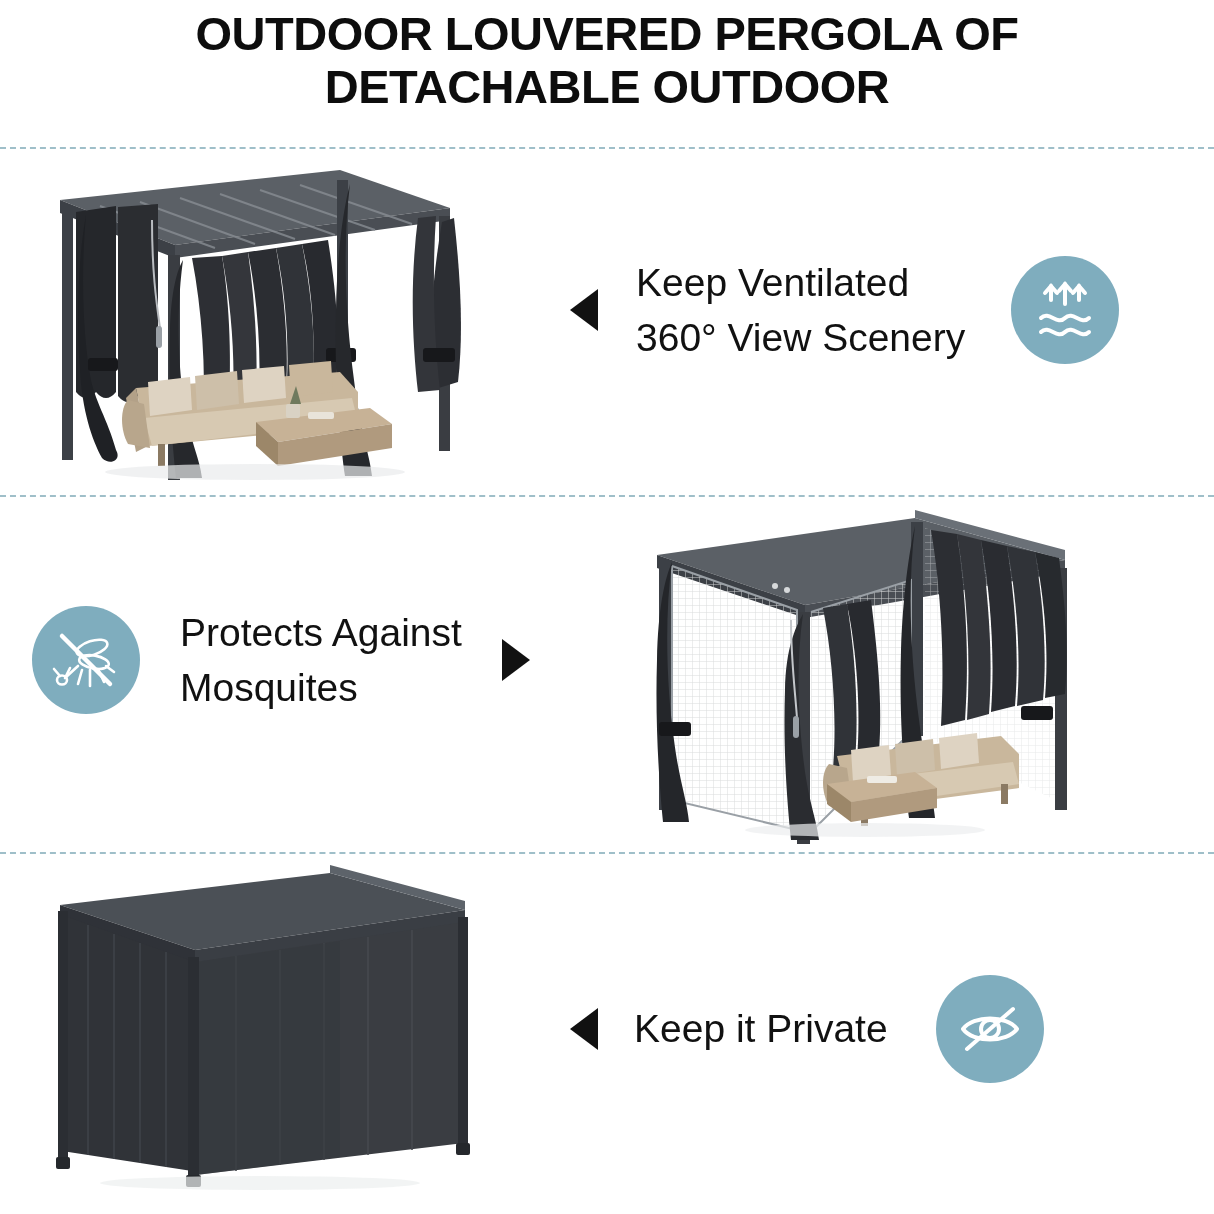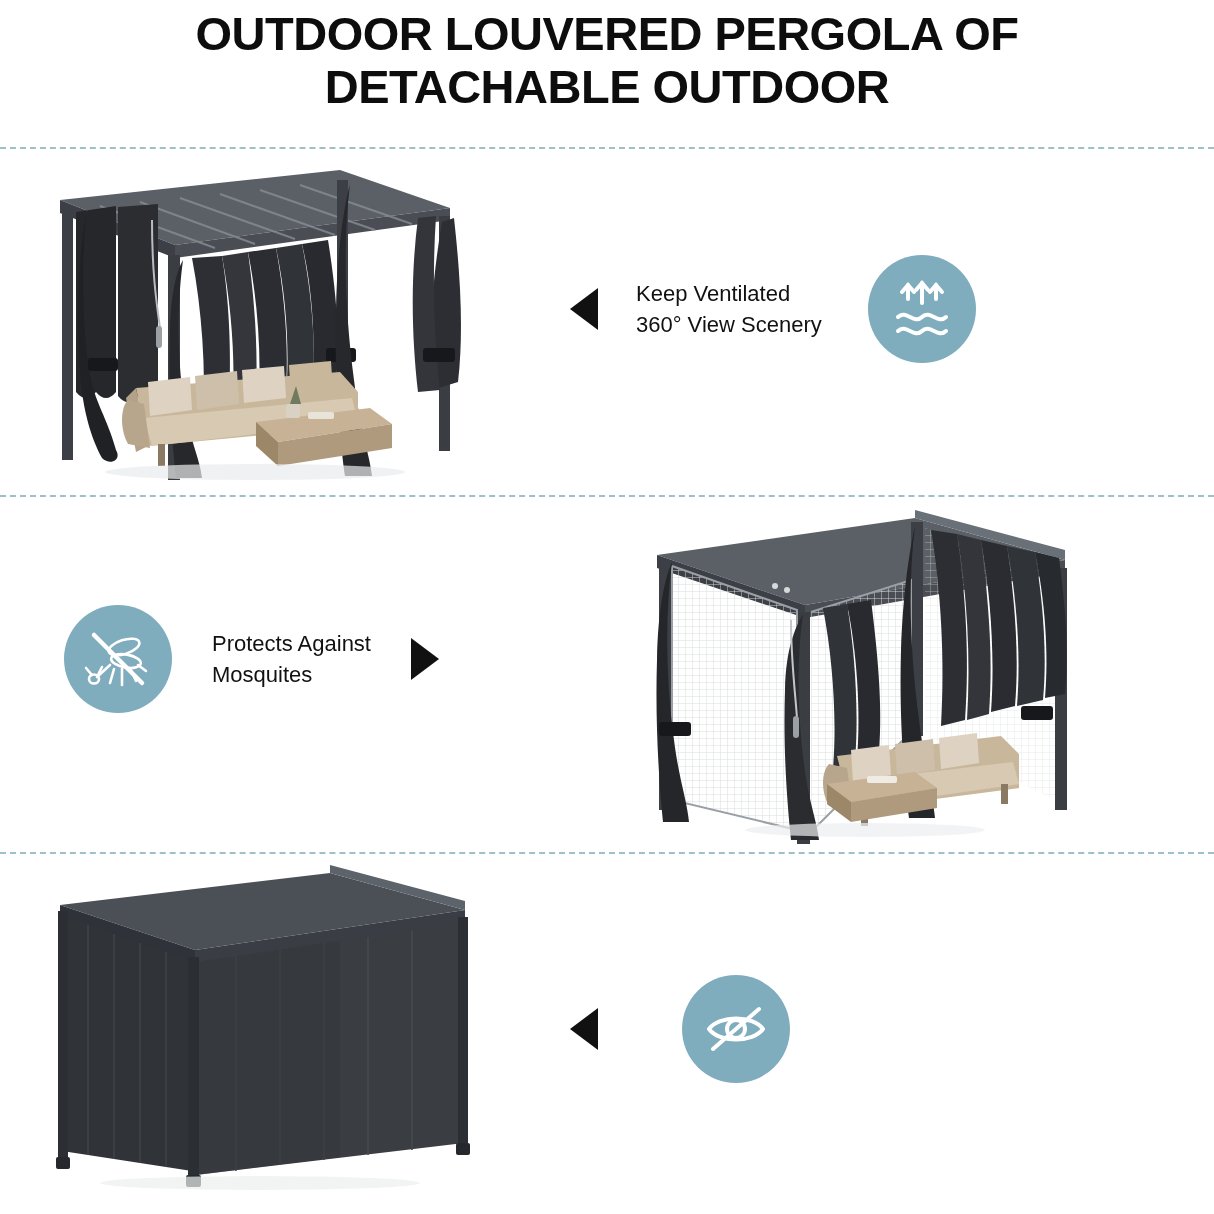--- a/index.html
+++ b/index.html
@@ -48,21 +48,21 @@
   .divider.d2 { top: 495px; }
   .divider.d3 { top: 852px; }
 
   
   .feature {
     position: absolute;
     display: flex;
     align-items: center;
   }
   .feature-text {
-    font-size: 22px;
+    font-size: 39px;
     line-height: 1.42;
     color: #111;
     white-space: pre-line;
   }
   .feature-text.left-al { text-align: left; }
 
   
   .tri {
     width: 0;
     height: 0;
@@ -90,21 +90,21 @@
     align-items: center;
     justify-content: center;
   }
   .badge svg { display: block; }
 
   
   .f1 { top: 255px; left: 570px; }
   .f1 .gap1 { width: 38px; }
   .f1 .gap2 { width: 46px; }
 
-  .f2 { top: 605px; left: 64px; }
+  .f2 { top: 605px; left: 32px; }
   .f2 .gap1 { width: 40px; }
   .f2 .gap2 { width: 40px; }
 
   .f3 { top: 975px; left: 570px; }
   .f3 .gap1 { width: 36px; }
   .f3 .gap2 { width: 48px; }
 
   
   .illus {
     position: absolute;
@@ -362,20 +362,21 @@
       <rect x="16" y="292" width="14" height="12" rx="2" fill="#25282c"></rect>
       <rect x="146" y="310" width="15" height="12" rx="2" fill="#25282c"></rect>
       <rect x="416" y="278" width="14" height="12" rx="2" fill="#25282c"></rect>
       <ellipse cx="220" cy="318" rx="160" ry="7" fill="#edeff0" opacity="0.7"></ellipse>
     </svg>
   </div>
 
   <div class="feature f3">
     <div class="tri tri-left"></div>
     <div class="gap1"></div>
+    <div class="feature-text left-al">Keep it Private</div>
     <div class="gap2"></div>
     <div class="badge">
       <svg width="74" height="74" viewBox="0 0 74 74">
         <g fill="none" stroke="#ffffff" stroke-width="4" stroke-linecap="round" stroke-linejoin="round">
           <path d="M10 37 C20 23, 54 23, 64 37 C54 51, 20 51, 10 37 Z"></path>
           <circle cx="37" cy="37" r="9"></circle>
           <path d="M14 57 L60 17"></path>
         </g>
       </svg>
     </div>

